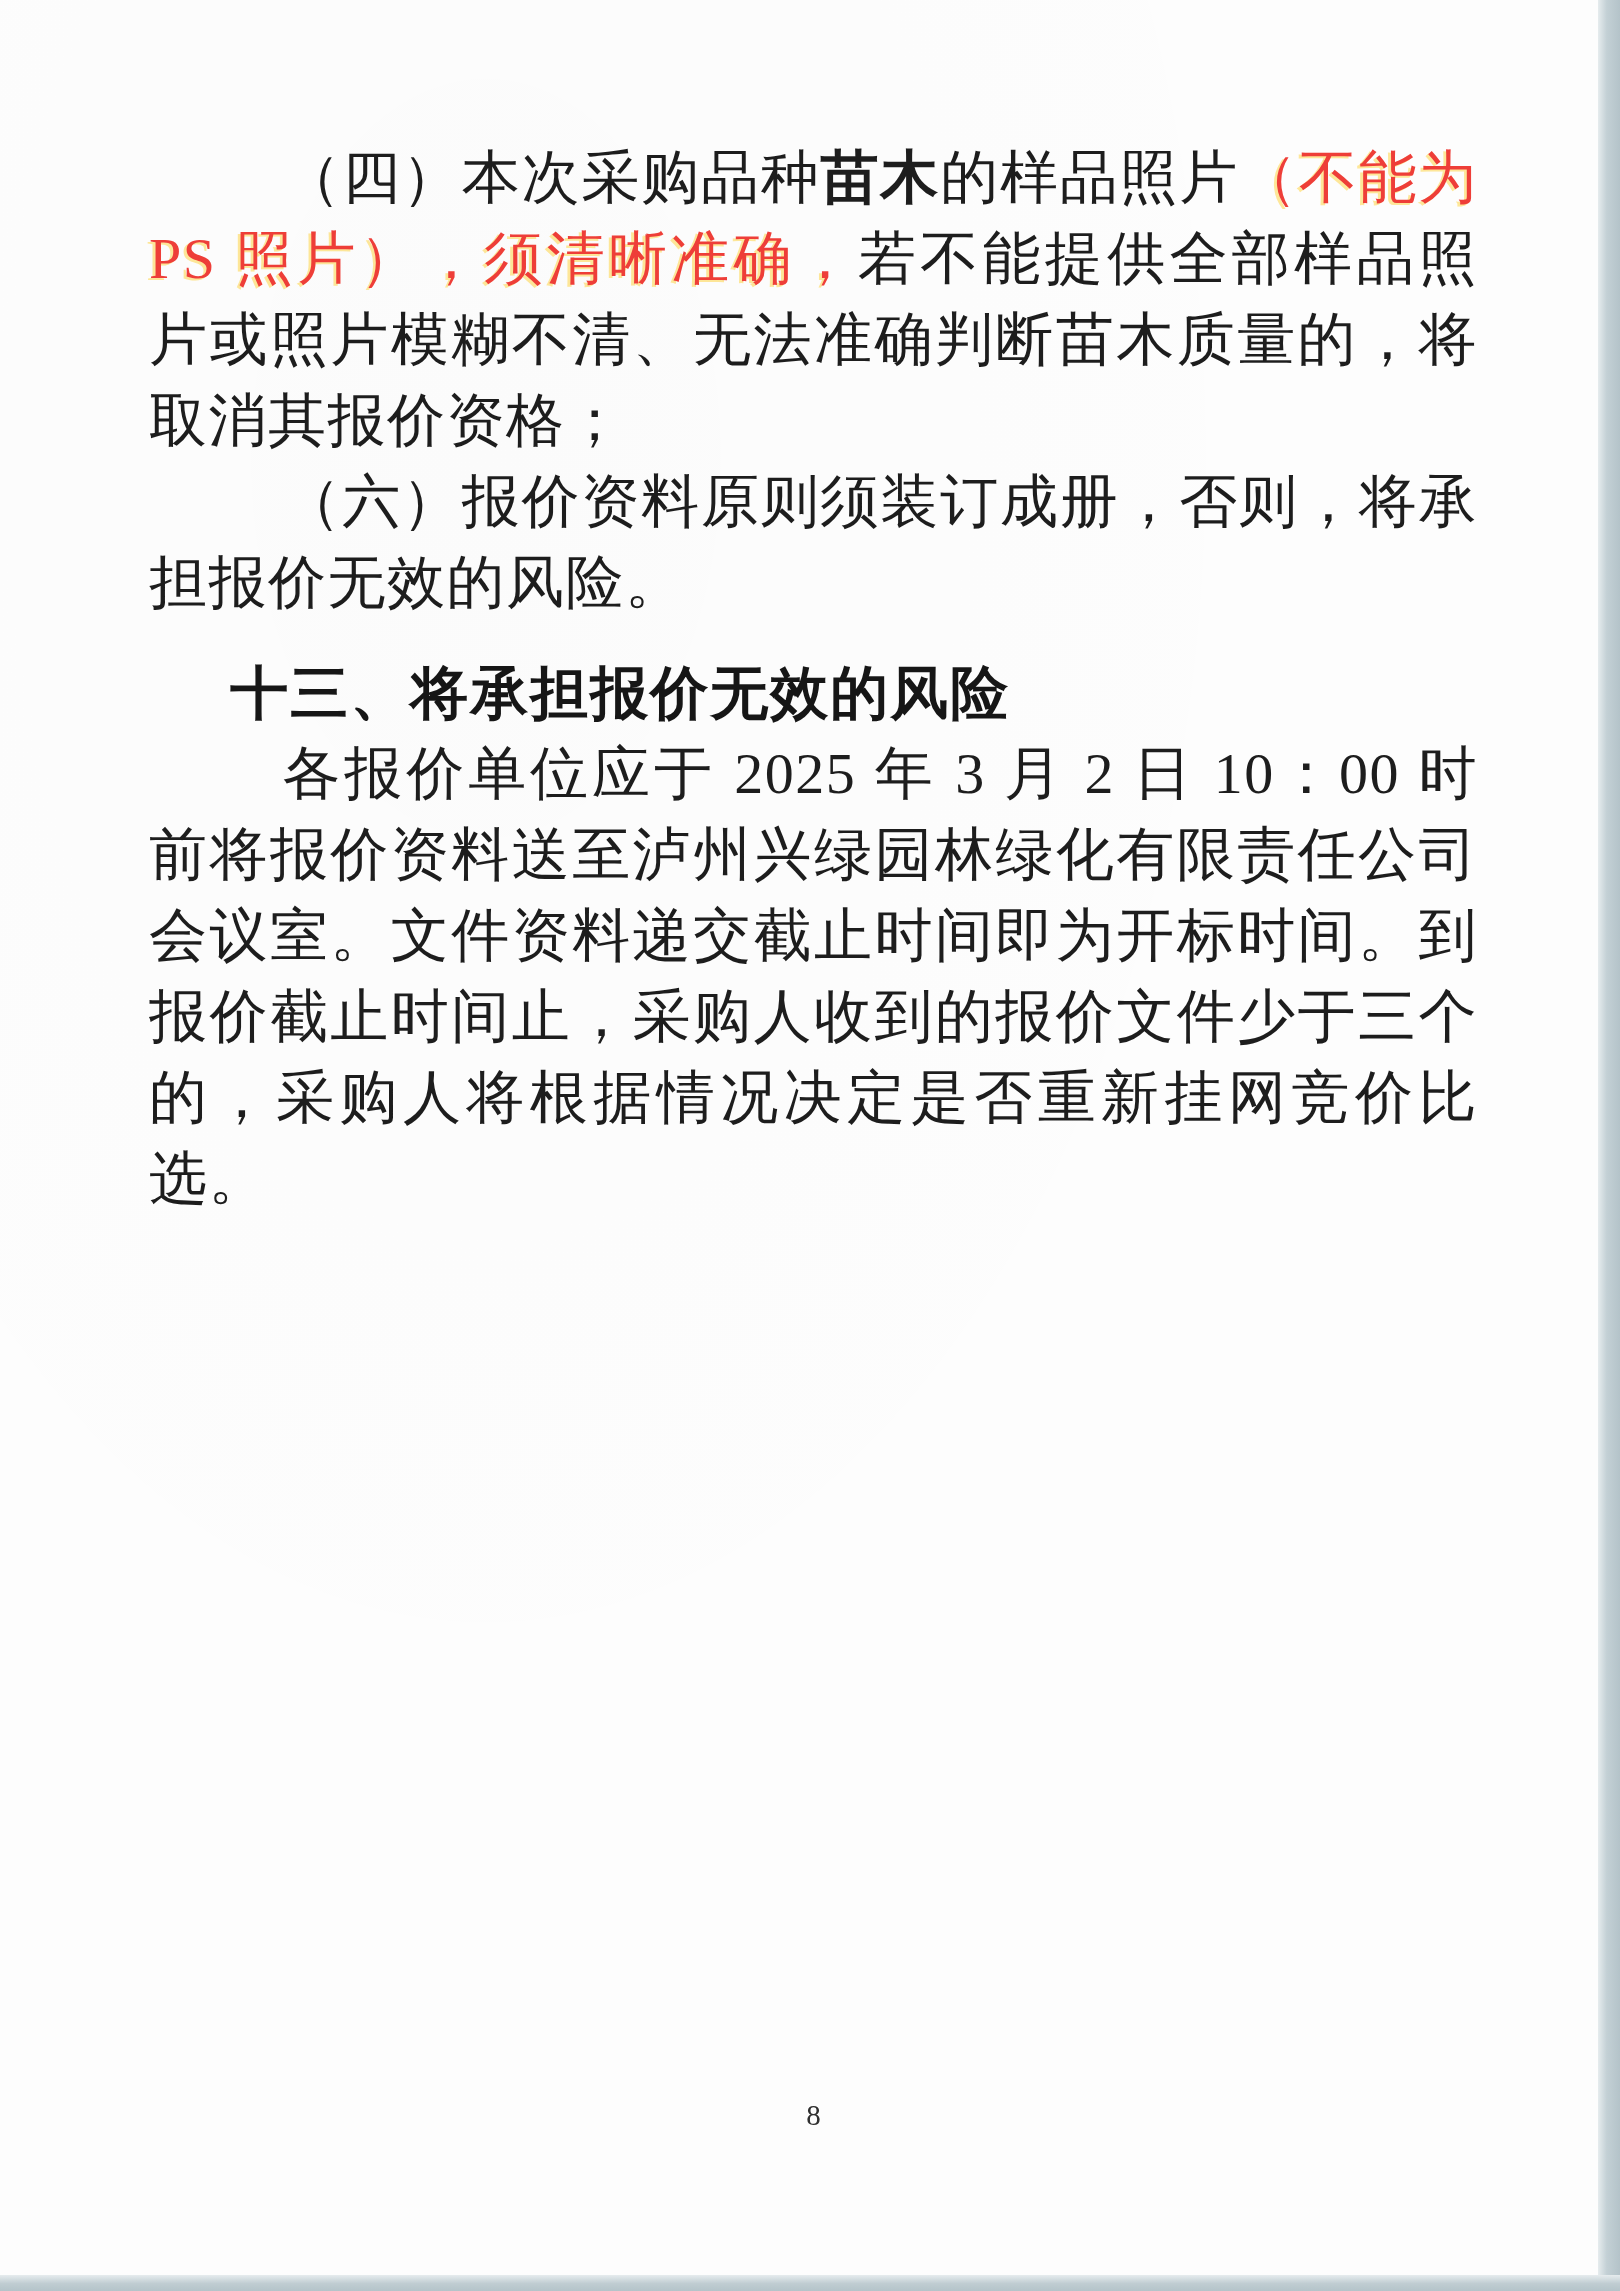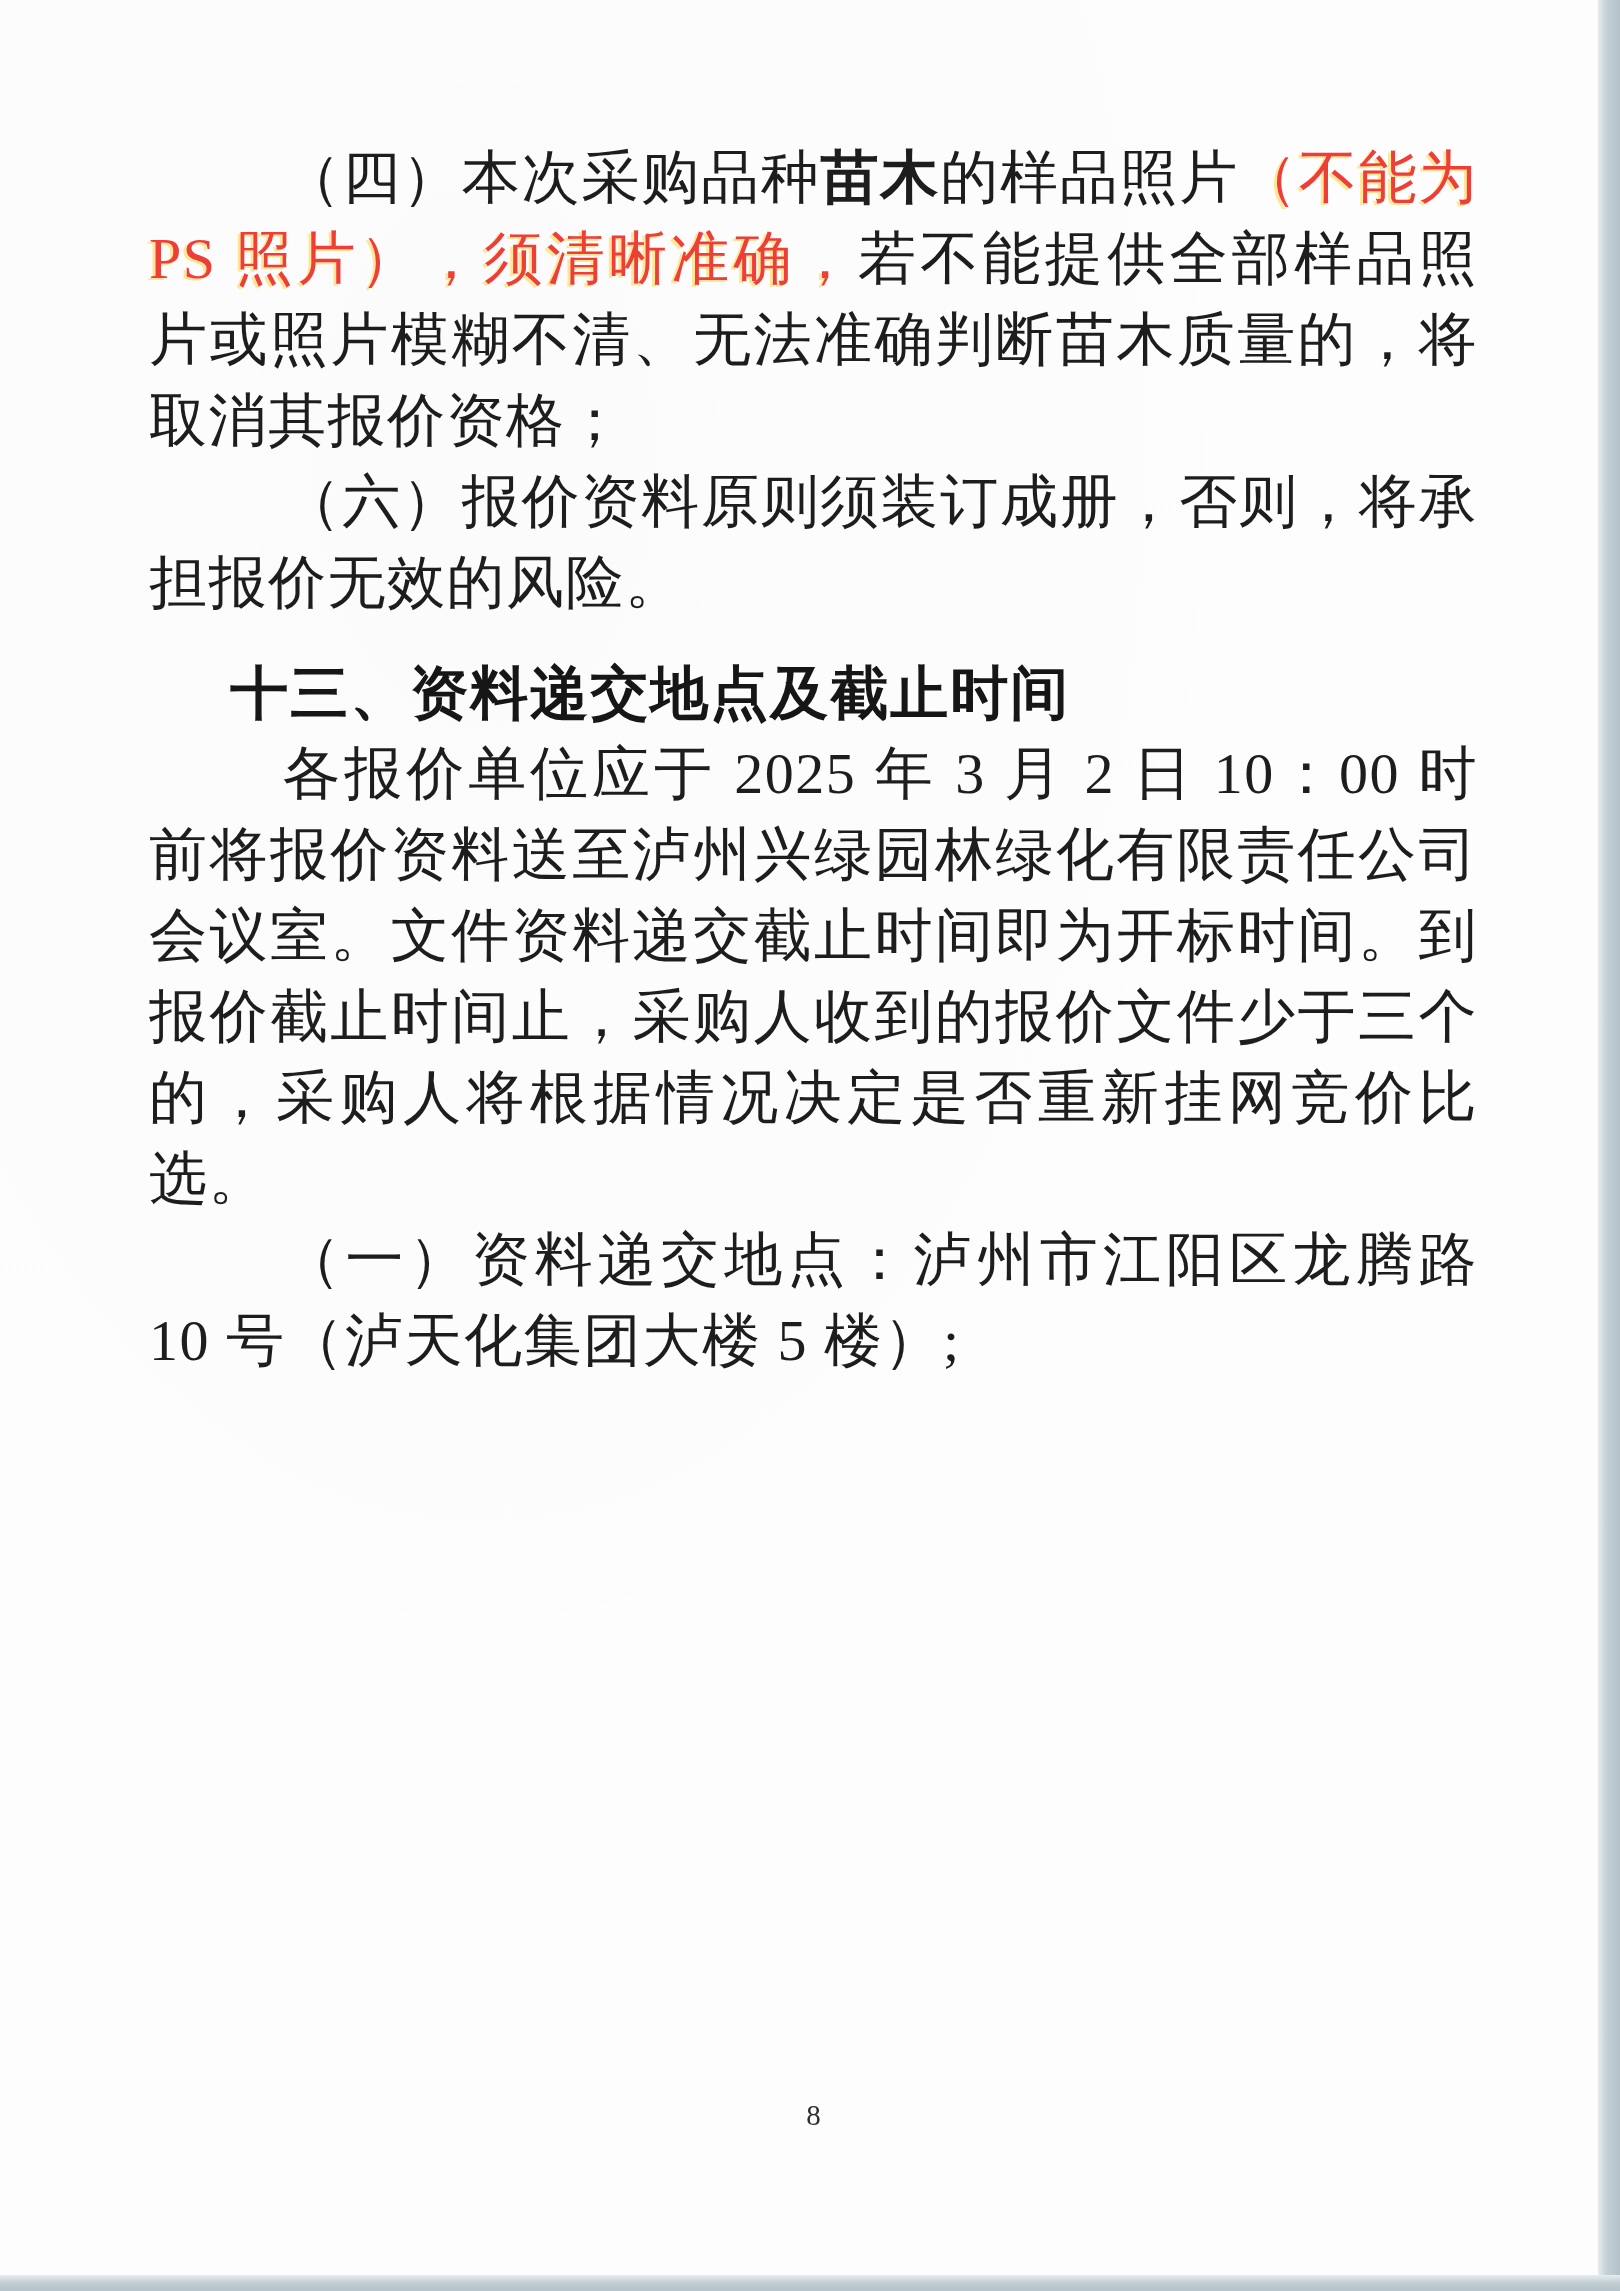--- a/index.html
+++ b/index.html
@@ -66,21 +66,20 @@
     background: linear-gradient(to bottom, #e6ecee 0%, #c0cdd2 50%, #b2c2c8 100%);
   }
 </style>
 </head>
 <body>
 
 <div class="page">
   <div class="page-content">
       <div class="para"><span>（四）本次采购品种</span><span class="bold">苗木</span><span>的样品照片</span><span class="red">（不能为 PS 照片），须清晰准确，</span><span>若不能提供全部样品照片或照片模糊不清、无法准确判断苗木质量的，将取消其报价资格；</span></div>
       <div class="para"><span>（六）报价资料原则须装订成册，否则，将承担报价无效的风险。</span></div>
-      <div class="heading"><span>十三、资料递交地点及截止时间</span></div>
+      <div class="heading"><span>十三、将承担报价无效的风险</span></div>
       <div class="para"><span>各报价单位应于 2025 年 3 月 2 日 10：00 时前将报价资料送至泸州兴绿园林绿化有限责任公司会议室。文件资料递交截止时间即为开标时间。到报价截止时间止，采购人收到的报价文件少于三个的，采购人将根据情况决定是否重新挂网竞价比选。</span></div>
-      <div class="para"><span>（一）资料递交地点：泸州市江阳区龙腾路 10 号（泸天化集团大楼 5 楼）;</span></div>
     </div>
   <div class="page-number">8</div>
   <div class="scan-edge-right"></div>
   <div class="scan-edge-bottom"></div>
 </div>
 
 
 </body></html>

